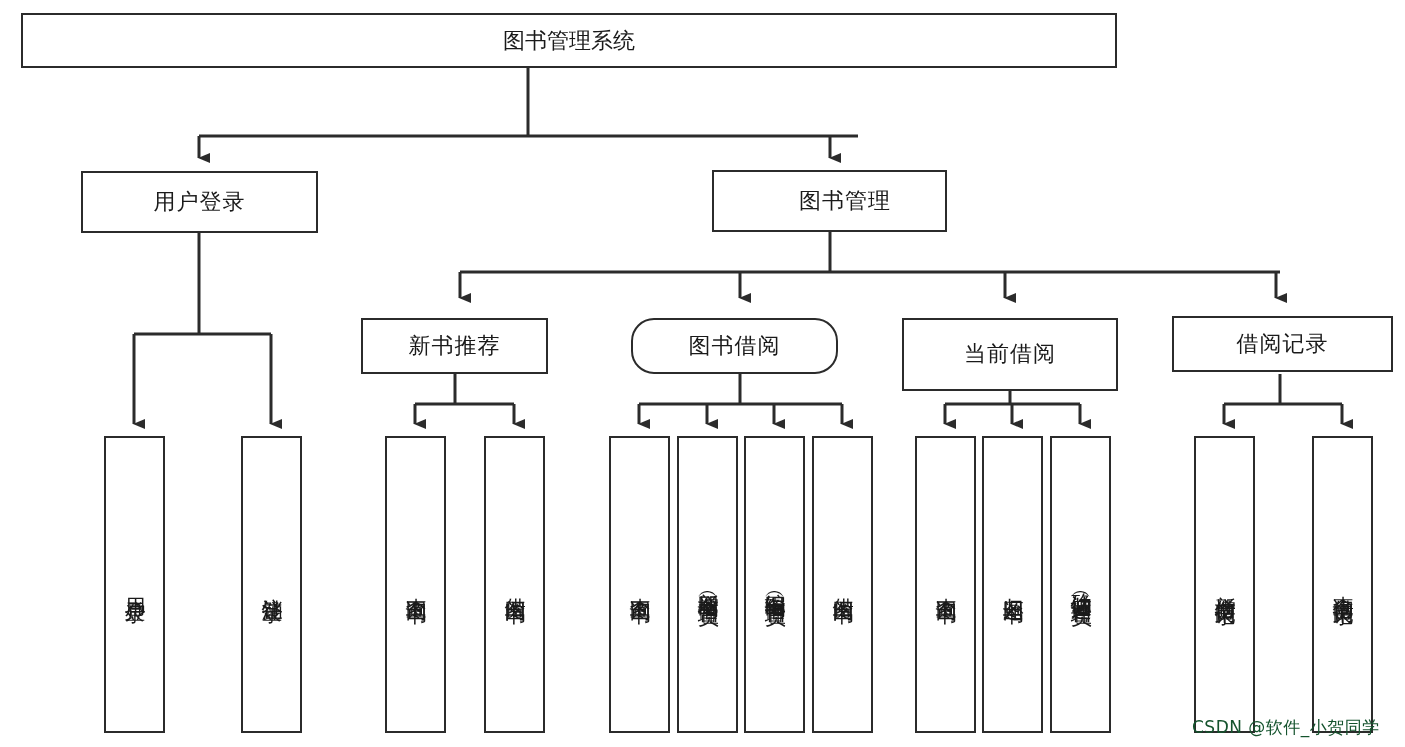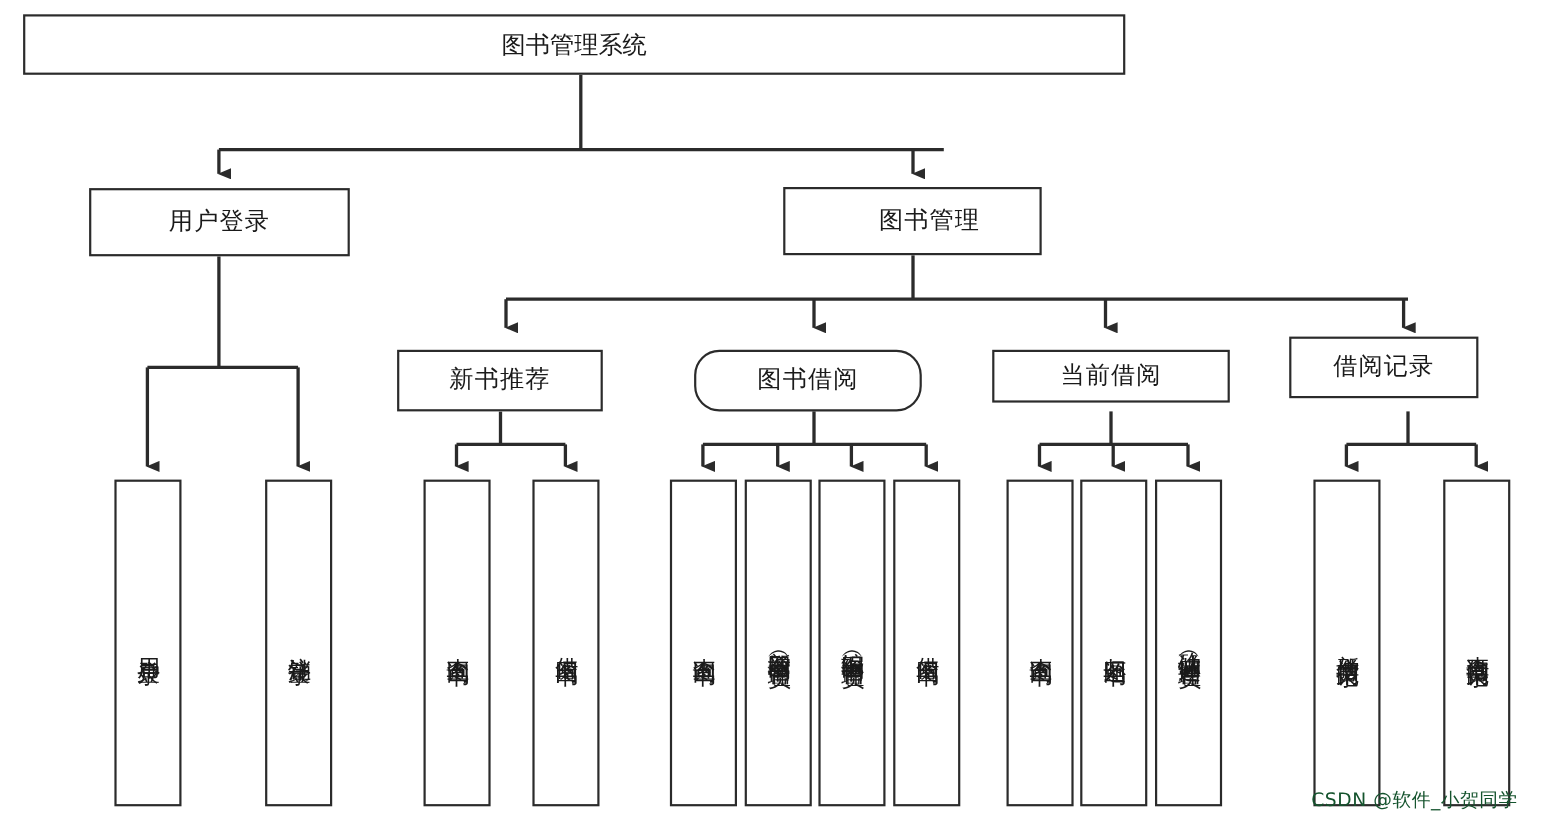--- a/index.html
+++ b/index.html
@@ -122,41 +122,41 @@
       <path d="M1012,404 L1012,424" marker-end="url(#arrow)"></path>
       <path d="M1080,404 L1080,424" marker-end="url(#arrow)"></path>
 
       <path d="M1280,374 L1280,404"></path>
       <path d="M1224,404 L1342,404"></path>
       <path d="M1224,404 L1224,424" marker-end="url(#arrow)"></path>
       <path d="M1342,404 L1342,424" marker-end="url(#arrow)"></path>
     </g>
   </svg>
 
-  <div class="node root" style="left:21px; top:13px; width:1002px; height:55px;">
+  <div class="node root" style="left:21px; top:13px; width:1096px; height:55px;">
     <span>图书管理系统</span>
   </div>
 
   <div class="node h" style="left:81px; top:171px; width:237px; height:62px;">
     <span>用户登录</span>
   </div>
   <div class="node h" style="left:712px; top:170px; width:235px; height:62px;padding-left:31px;">
     <span>图书管理</span>
   </div>
 
   <div class="node h" style="left:361px; top:318px; width:187px; height:56px;text-align:center;">
     <span>新书推荐</span>
   </div>
   <div class="node h" style="left:631px; top:318px; width:207px; height:56px;border-radius:23px;">
     <span>图书借阅</span>
   </div>
-  <div class="node h" style="left:902px; top:318px; width:216px; height:48px;">
+  <div class="node h" style="left:902px; top:318px; width:216px; height:73px;">
     <span>当前借阅</span>
   </div>
-  <div class="node h" style="left:1172px; top:306px; width:172px; height:56px;">
+  <div class="node h" style="left:1172px; top:316px; width:221px; height:56px;">
     <span>借阅记录</span>
   </div>
 
   <div class="node leaf" style="left:104px; top:436px; width:61px; height:297px;">
     <span class="vtext">用户登录</span>
   </div>
   <div class="node leaf" style="left:241px; top:436px; width:61px; height:297px;">
     <span class="vtext">注销登录</span>
   </div>
 

